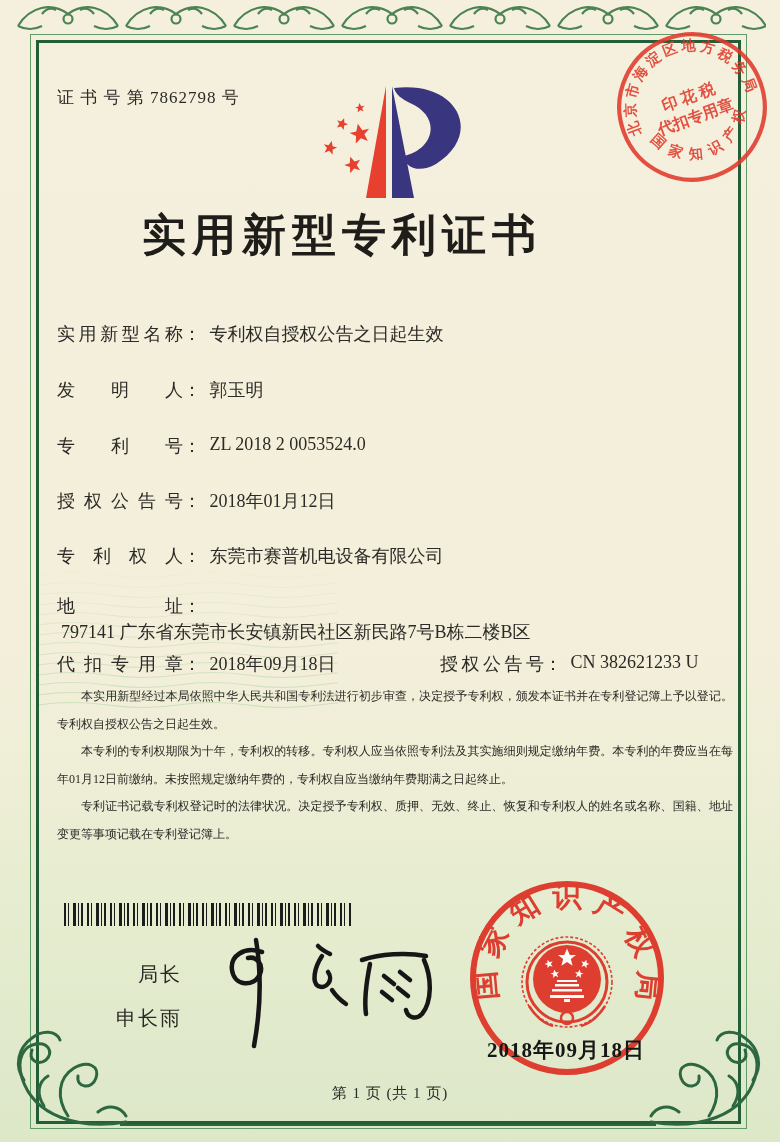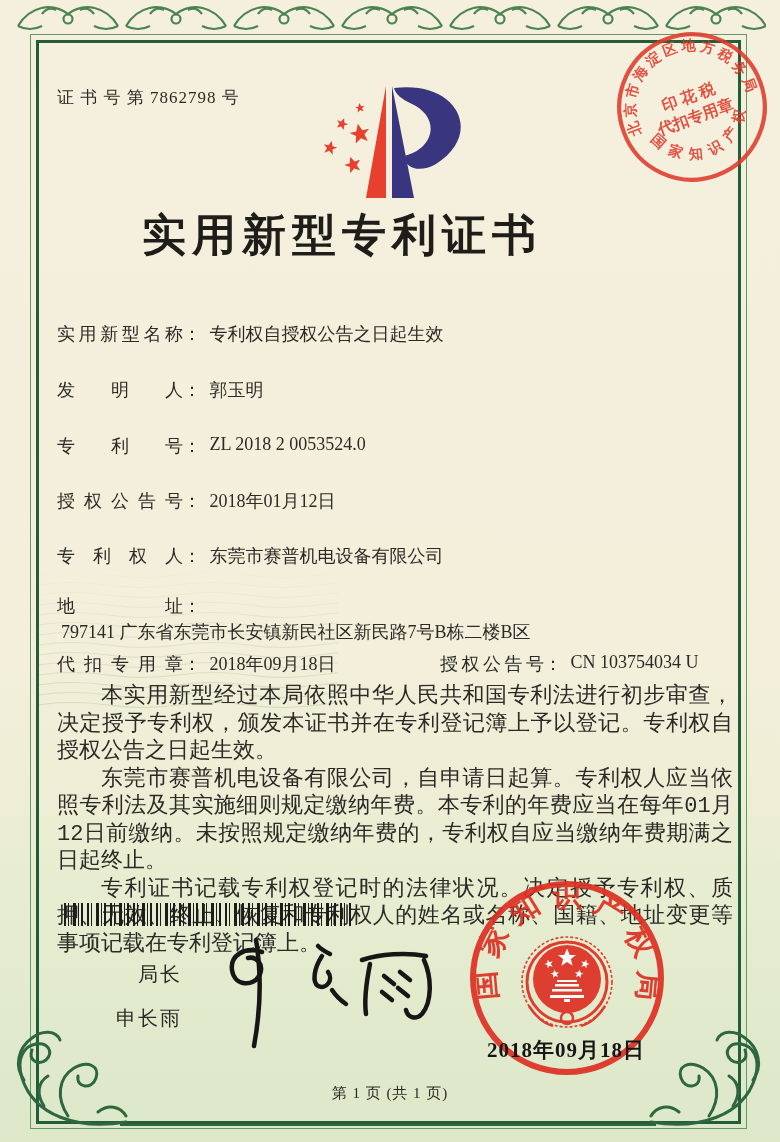--- a/index.html
+++ b/index.html
@@ -29,21 +29,21 @@
          font-size:44px;font-weight:bold;letter-spacing:6px;color:#1e1d1a;}
   .fields{position:absolute;left:57px;top:322px;width:676px;font-size:18px;}
   .frow{position:absolute;left:0;}
   .fr0{top:0}.fr1{top:56px}.fr2{top:112px}.fr3{top:167px}.fr4{top:222px}.fr5{top:272px}.fr6{top:330px}
   .flabel{display:inline-block;width:126px;text-align:justify;text-align-last:justify;vertical-align:top;}
   .fcolon{display:inline-block;vertical-align:top;}
   .fvalue{display:inline-block;vertical-align:top;margin-left:4px;}
   .fvalue.wide{width:530px;line-height:29px;}
   .fr6 .right{position:absolute;left:383px;top:0;white-space:nowrap;}
   .fr6 .right .flabel{width:104px;}
-  .paras{position:absolute;left:57px;top:683px;width:676px;font-size:22px;line-height:27.5px;text-align:justify;font-family:Liberation Mono, monospace;}
+  .paras{position:absolute;left:57px;top:683px;width:676px;font-size:12px;line-height:27.5px;text-align:justify;}
   .paras p{margin:0;text-indent:2em;}
   .barcode{position:absolute;left:64px;top:903px;width:287px;height:23px;
     background:repeating-linear-gradient(90deg,
       #1c1c1c 0 2px,transparent 2px 4px,#1c1c1c 4px 5px,transparent 5px 9px,
       #1c1c1c 9px 12px,transparent 12px 14px,#1c1c1c 14px 15px,transparent 15px 17px,
       #1c1c1c 17px 19px,transparent 19px 23px);}
   .director{position:absolute;left:84px;top:961px;font-size:20px;letter-spacing:2px;text-align:right;}
   .director .name{margin-top:17px;margin-left:32px;}
   .signature{position:absolute;left:210px;top:930px;width:240px;height:120px;}
   .main-seal{position:absolute;left:467px;top:878px;width:200px;height:200px;}
@@ -161,28 +161,28 @@
     </div>
     <div class="frow fr5">
       <span class="flabel">地址</span><span class="fcolon">：</span>
       <span class="fvalue wide">797141 广东省东莞市长安镇新民社区新民路7号B栋二楼B区</span>
     </div>
     <div class="frow fr6">
       <span class="flabel">代扣专用章</span><span class="fcolon">：</span>
       <span class="fvalue">2018年09月18日</span>
       <span class="right">
         <span class="flabel">授权公告号</span><span class="fcolon">：</span>
-        <span class="fvalue">CN 103754034 U</span>
+        <span class="fvalue">CN 382621233 U</span>
       </span>
     </div>
   </div>
 
   <div class="paras">
     <p>本实用新型经过本局依照中华人民共和国专利法进行初步审查，决定授予专利权，颁发本证书并在专利登记簿上予以登记。专利权自授权公告之日起生效。</p>
-    <p>东莞市赛普机电设备有限公司，自申请日起算。专利权人应当依照专利法及其实施细则规定缴纳年费。本专利的年费应当在每年01月12日前缴纳。未按照规定缴纳年费的，专利权自应当缴纳年费期满之日起终止。</p>
+    <p>本专利的专利权期限为十年，专利权的转移。专利权人应当依照专利法及其实施细则规定缴纳年费。本专利的年费应当在每年01月12日前缴纳。未按照规定缴纳年费的，专利权自应当缴纳年费期满之日起终止。</p>
     <p>专利证书记载专利权登记时的法律状况。决定授予专利权、质押、无效、终止、恢复和专利权人的姓名或名称、国籍、地址变更等事项记载在专利登记簿上。</p>
   </div>
 
   <div class="barcode"></div>
 
   <div class="director">
     <div>局长</div>
     <div class="name">申长雨</div>
   </div>
 

